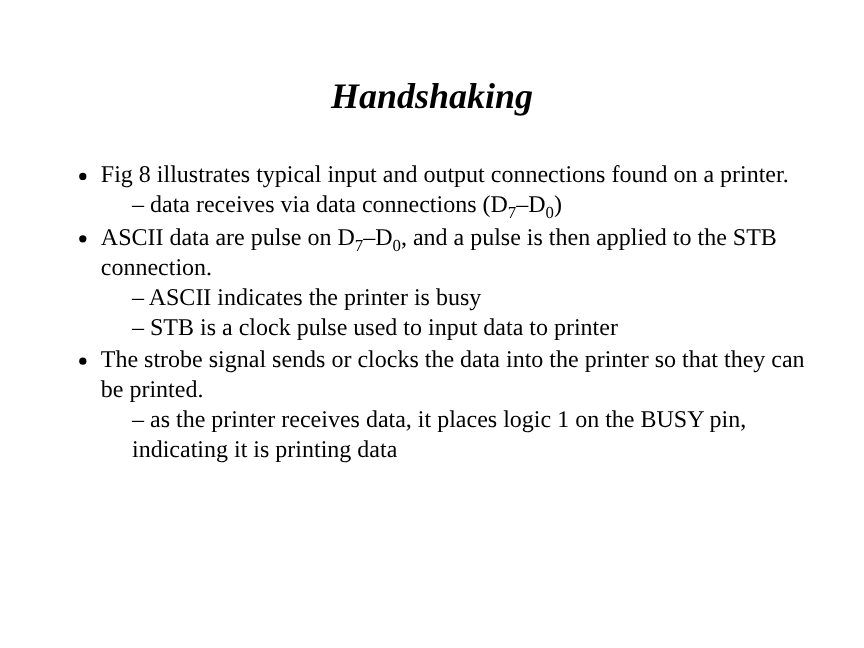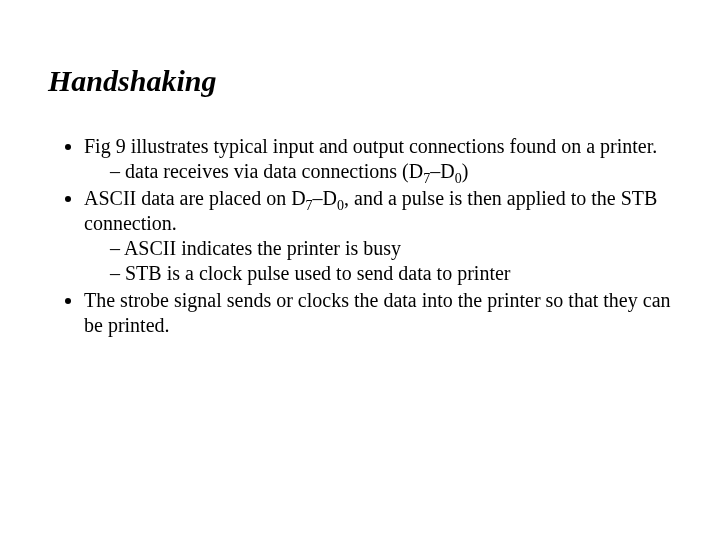--- a/index.html
+++ b/index.html
@@ -11,21 +11,21 @@
     font-family: "Times New Roman", Times, serif;
     color: #000000;
   }
   .slide {
     box-sizing: border-box;
     width: 720px;
     height: 540px;
     padding: 64px 48px 48px 48px;
   }
   .title {
-    text-align: left;
+    text-align: center;
     font-size: 30px;
     font-weight: bold;
     font-style: italic;
     margin-bottom: 36px;
   }
   ul.outer {
     list-style: disc;
     margin: 0;
     padding-left: 36px;
     font-size: 20px;
@@ -49,31 +49,34 @@
   }
 </style>
 </head>
 <body>
 
 <div class="slide">
   <div class="title">Handshaking</div>
 
   <ul class="outer">
     <li>
-      <span>Fig 9 illustrates typical input and output connections found on a printer.</span>
+      <span>Fig 8 illustrates typical input and output connections found on a printer.</span>
       <ul class="inner">
         <li>
           <span>data receives via data connections (D</span><sub>7</sub><span>–D</span><sub>0</sub><span>)</span>
         </li>
       </ul>
     </li>
     <li>
-      <span>ASCII data are placed on D</span><sub>7</sub><span>–D</span><sub>0</sub><span>, and a pulse is then applied to the STB connection.</span>
+      <span>ASCII data are pulse on D</span><sub>7</sub><span>–D</span><sub>0</sub><span>, and a pulse is then applied to the STB connection.</span>
       <ul class="inner">
         <li>ASCII indicates the printer is busy</li>
-        <li>STB is a clock pulse used to send data to printer</li>
+        <li>STB is a clock pulse used to input data to printer</li>
       </ul>
     </li>
     <li>
       <span>The strobe signal sends or clocks the data into the printer so that they can be printed.</span>
+      <ul class="inner">
+        <li>as the printer receives data, it places logic 1 on the BUSY pin, indicating it is printing data</li>
+      </ul>
     </li>
   </ul>
 </div>
 
 </body></html>

